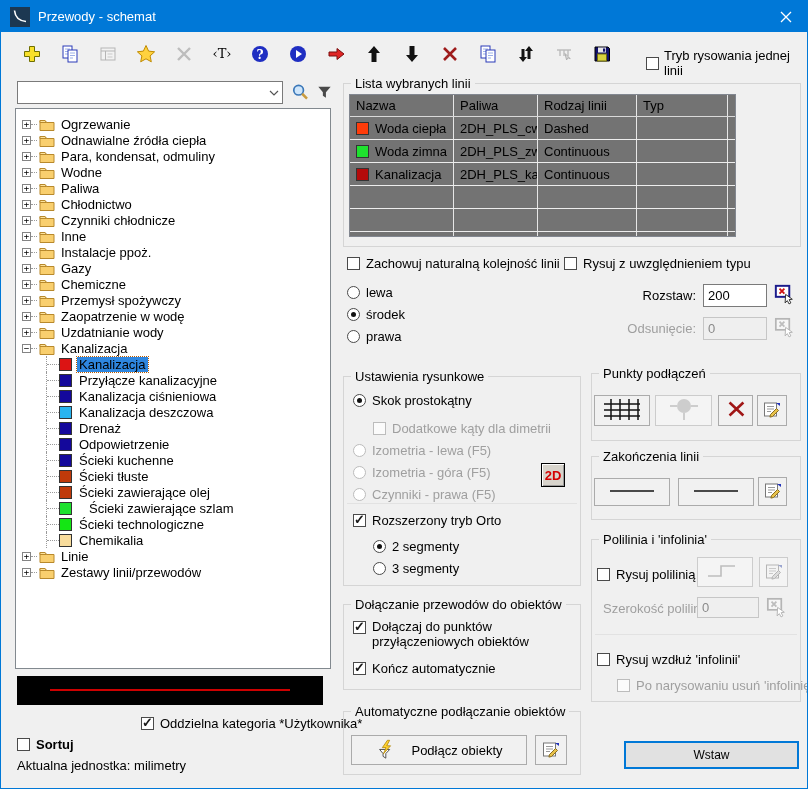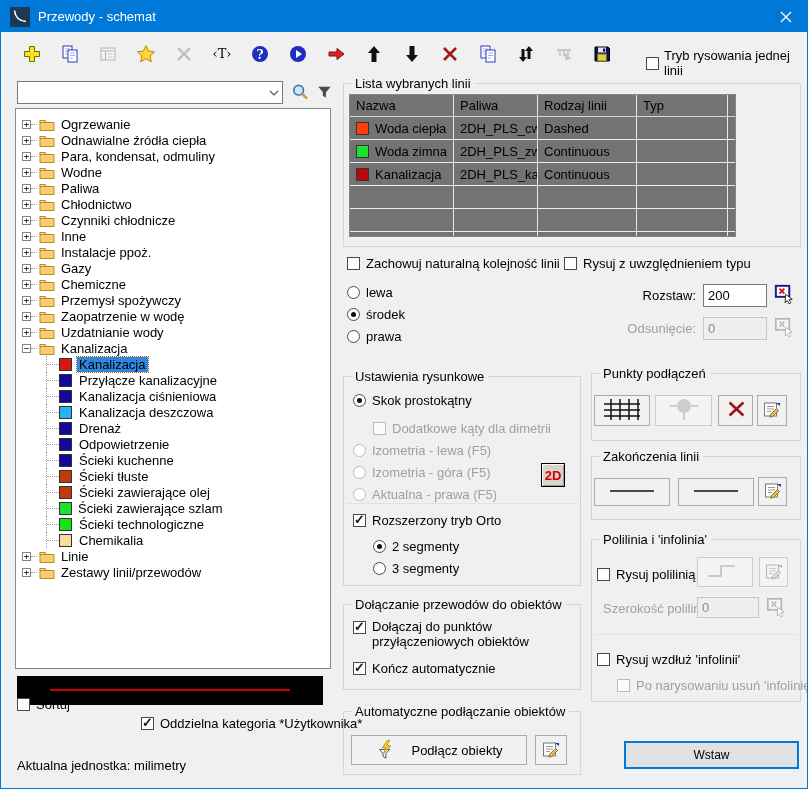--- a/index.html
+++ b/index.html
@@ -397,21 +397,21 @@
       <div class="trow child">
         <span class="vdot"></span>
         <span class="stub2"></span>
         <span class="swatch" style="background: rgb(192, 58, 10);"></span>
         <span class="tlabel" style="margin-left:5px;">Ścieki zawierające olej</span>
       </div>
       <div class="trow child">
         <span class="vdot"></span>
         <span class="stub2"></span>
         <span class="swatch" style="background: rgb(30, 225, 46);"></span>
-        <span class="tlabel" style="margin-left:4px;">Ścieki zawierające szlam</span>
+        <span class="tlabel" style="margin-left:15px;">Ścieki zawierające szlam</span>
       </div>
       <div class="trow child">
         <span class="vdot"></span>
         <span class="stub2"></span>
         <span class="swatch" style="background: rgb(20, 230, 20);"></span>
         <span class="tlabel" style="margin-left:5px;">Ścieki technologiczne</span>
       </div>
       <div class="trow child">
         <span class="vdot"></span>
         <span class="stub2"></span>
@@ -435,21 +435,21 @@
             <path d="M1 4.5h6.5l-1.5-2H1z" fill="#fde49e" stroke="#b8892c"></path>
           </svg></span>
         <span class="tlabel">Zestawy linii/przewodów</span>
       </div>
     </div>
 
   <div class="preview">
     <div class="redline" id="redline" style="background: rgb(204, 0, 0);"></div>
   </div>
 
-  <div class="lrow" style="left:16px;top:696px;">
+  <div class="lrow" style="left:16px;top:736px;font-weight:bold;">
     <span class="cb"></span>
     <span>Sortuj</span>
   </div>
   <div class="lrow" style="left:140px;top:715px;">
     <span class="cb checked"></span>
     <span>Oddzielna kategoria *Użytkownika*</span>
   </div>
   <div class="statusline">Aktualna jednostka: milimetry</div>
 
   <div class="grp" style="left:342px;top:82px;width:458px;height:164px;">
@@ -566,21 +566,21 @@
   <div class="lrow dis" style="left:352px;top:442px;">
     <span class="rb disabled"></span>
     <span>Izometria - lewa (F5)</span>
   </div>
   <div class="lrow dis" style="left:352px;top:464px;">
     <span class="rb disabled"></span>
     <span>Izometria - góra (F5)</span>
   </div>
   <div class="lrow dis" style="left:352px;top:486px;">
     <span class="rb disabled"></span>
-    <span>Aktualna - prawa (F5)</span>
+    <span>Czynniki - prawa (F5)</span>
   </div>
   <div class="badge2d">2D</div>
   <div class="divline" style="left:346px;top:502px;width:230px;"></div>
   <div class="lrow" style="left:352px;top:512px;">
     <span class="cb checked"></span>
     <span>Rozszerzony tryb Orto</span>
   </div>
   <div class="lrow" style="left:372px;top:538px;">
     <span class="rb selected"></span>
     <span>2 segmenty</span>

